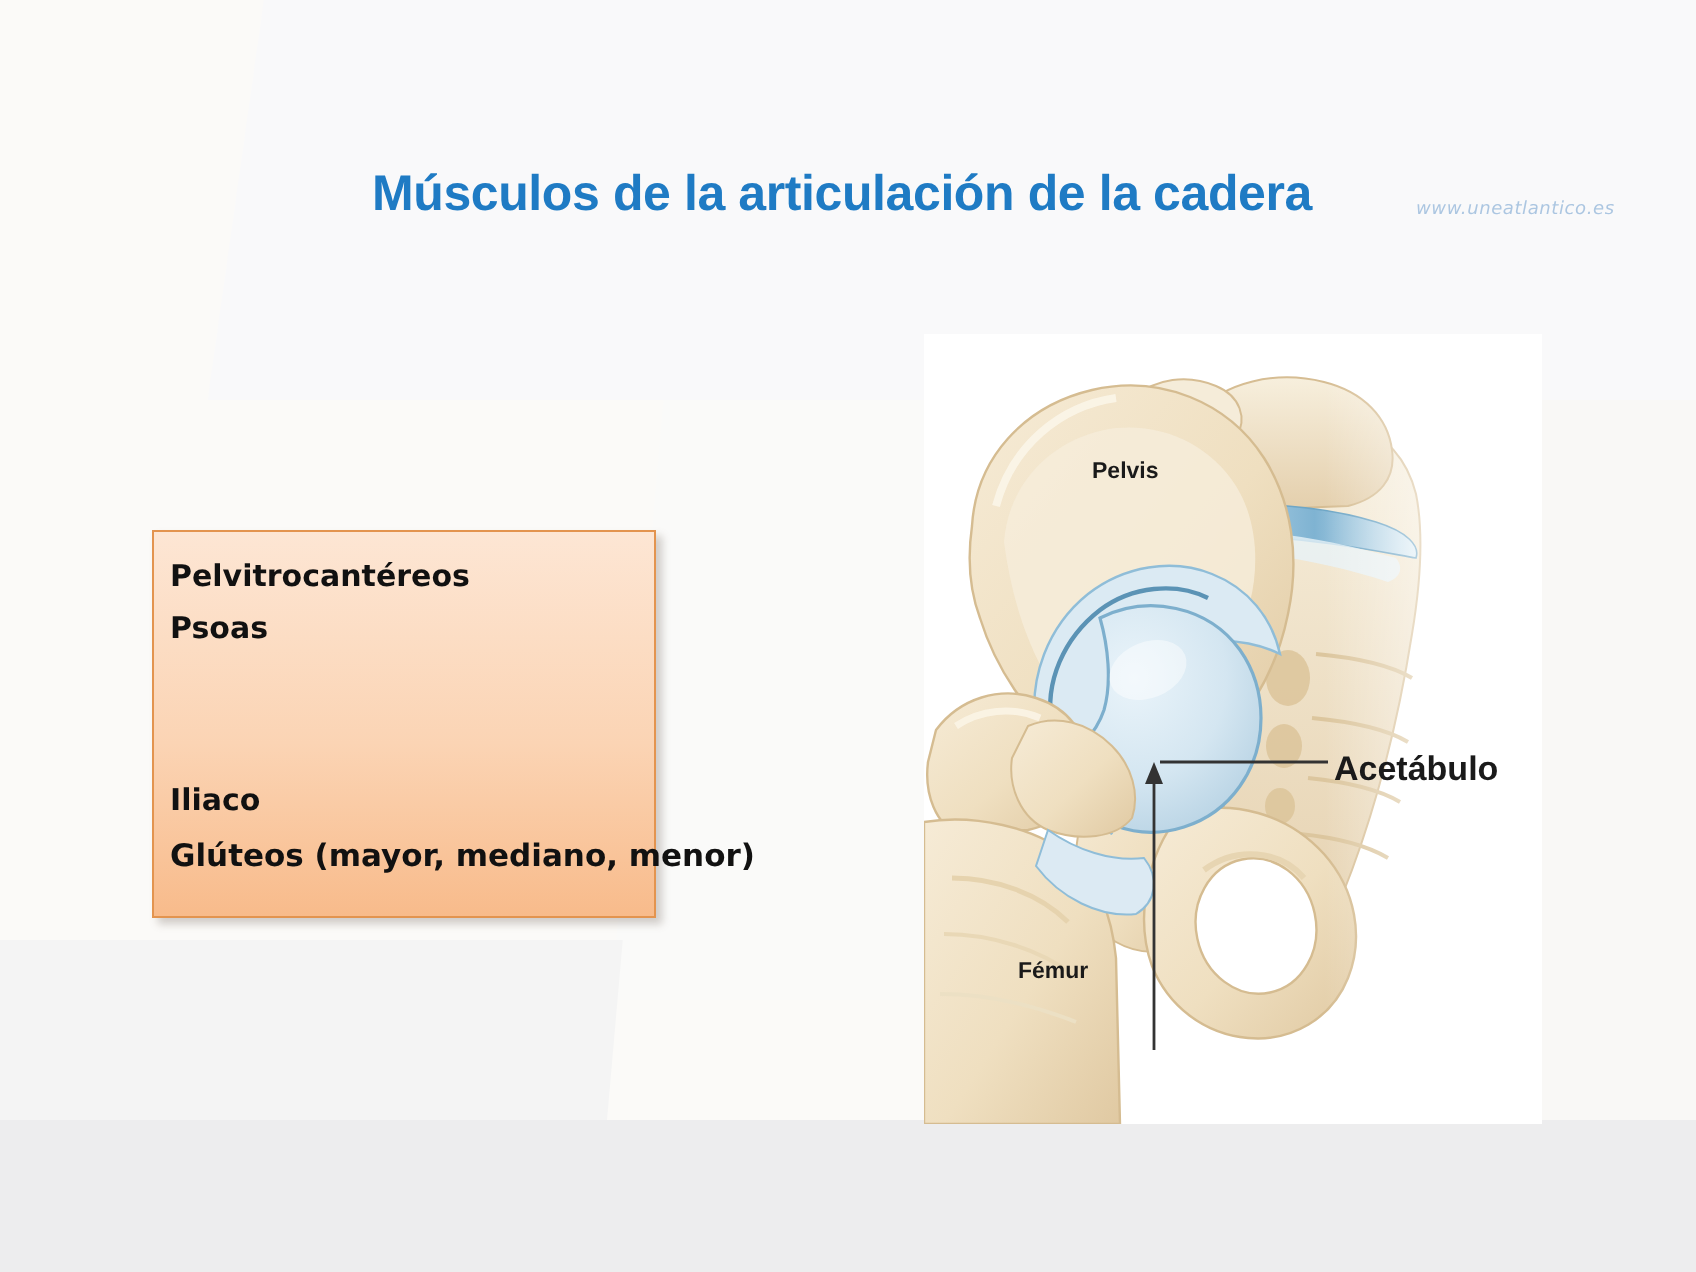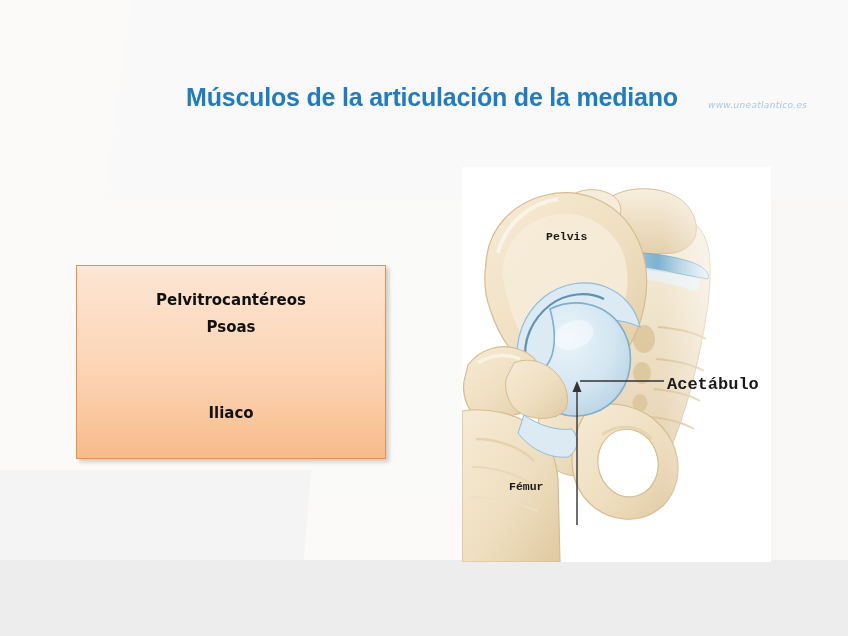--- a/index.html
+++ b/index.html
@@ -86,29 +86,29 @@
     color: #1f7bc4;
     letter-spacing: -0.2px;
     white-space: nowrap;
   }
 
   
   #muscle-box {
     position: absolute;
     left: 76px;
     top: 265px;
-    width: 310px;
+    width: 252px;
     height: 194px;
     box-sizing: border-box;
     border: 1.5px solid #e3944f;
     background: linear-gradient(to bottom, #fde6d4 0%, #fbd4b4 55%, #f8bb8b 100%);
     box-shadow: 3px 3px 4px rgba(120,110,100,.33);
     display: flex;
     flex-direction: column;
-    align-items: center;
+    align-items: flex-start;
     justify-content: center;
     gap: 2px;
     padding: 6px 8px;
   }
   .muscle-item {
     color: #111111;
     font-weight: bold;
     text-align: center;
     line-height: 1.05;
     white-space: nowrap;
@@ -127,21 +127,21 @@
     top: 167px;
     width: 309px;
     height: 395px;
     background: #ffffff;
     overflow: hidden;
   }
   #figure-card svg { display: block; }
 
   .fig-label {
     position: absolute;
-    font-family: Liberation Mono, monospace;
+    font-family: Liberation Sans, sans-serif;
     font-weight: bold;
     color: #1a1a1a;
     white-space: nowrap;
   }
   #label-pelvis { left: 84px; top: 63px; font-size: 11.5px; }
   #label-acetabulo { left: 205px; top: 208px; font-size: 17px; }
   #label-femur { left: 47px; top: 313px; font-size: 11.5px; }
   #label-cabeza {
     left: 101px; top: 344px; font-size: 11px; line-height: 1.22;
   }
@@ -157,26 +157,27 @@
     <div class="panel panel-warm-mid"></div>
     <div class="panel panel-warm-right"></div>
     <div class="panel panel-cool-topright"></div>
     <div class="panel panel-white-upper"></div>
     <div class="panel panel-lower-left"></div>
     <div class="panel panel-bottom-strip"></div>
   </div>
 
   <div id="watermark">www.uneatlantico.es</div>
 
-  <div id="title">Músculos de la articulación de la mediano</div>
+  <div id="title">Músculos de la articulación de la cadera</div>
 
   <div id="muscle-box">
     <div class="muscle-item m0">Pelvitrocantéreos</div>
     <div class="muscle-item m1">Psoas</div>
     <div class="muscle-item m2">Iliaco</div>
+    <div class="muscle-item m3">Glúteos (mayor, mediano, menor)</div>
   </div>
 
   <div id="figure-card">
 
     <svg width="309" height="395" viewBox="0 0 309 395">
       <defs>
         <linearGradient id="boneG" x1="0" y1="0" x2="1" y2="1">
           <stop offset="0%" stop-color="#f6ebd6"></stop>
           <stop offset="55%" stop-color="#efdfc0"></stop>
           <stop offset="100%" stop-color="#e0c9a2"></stop>

